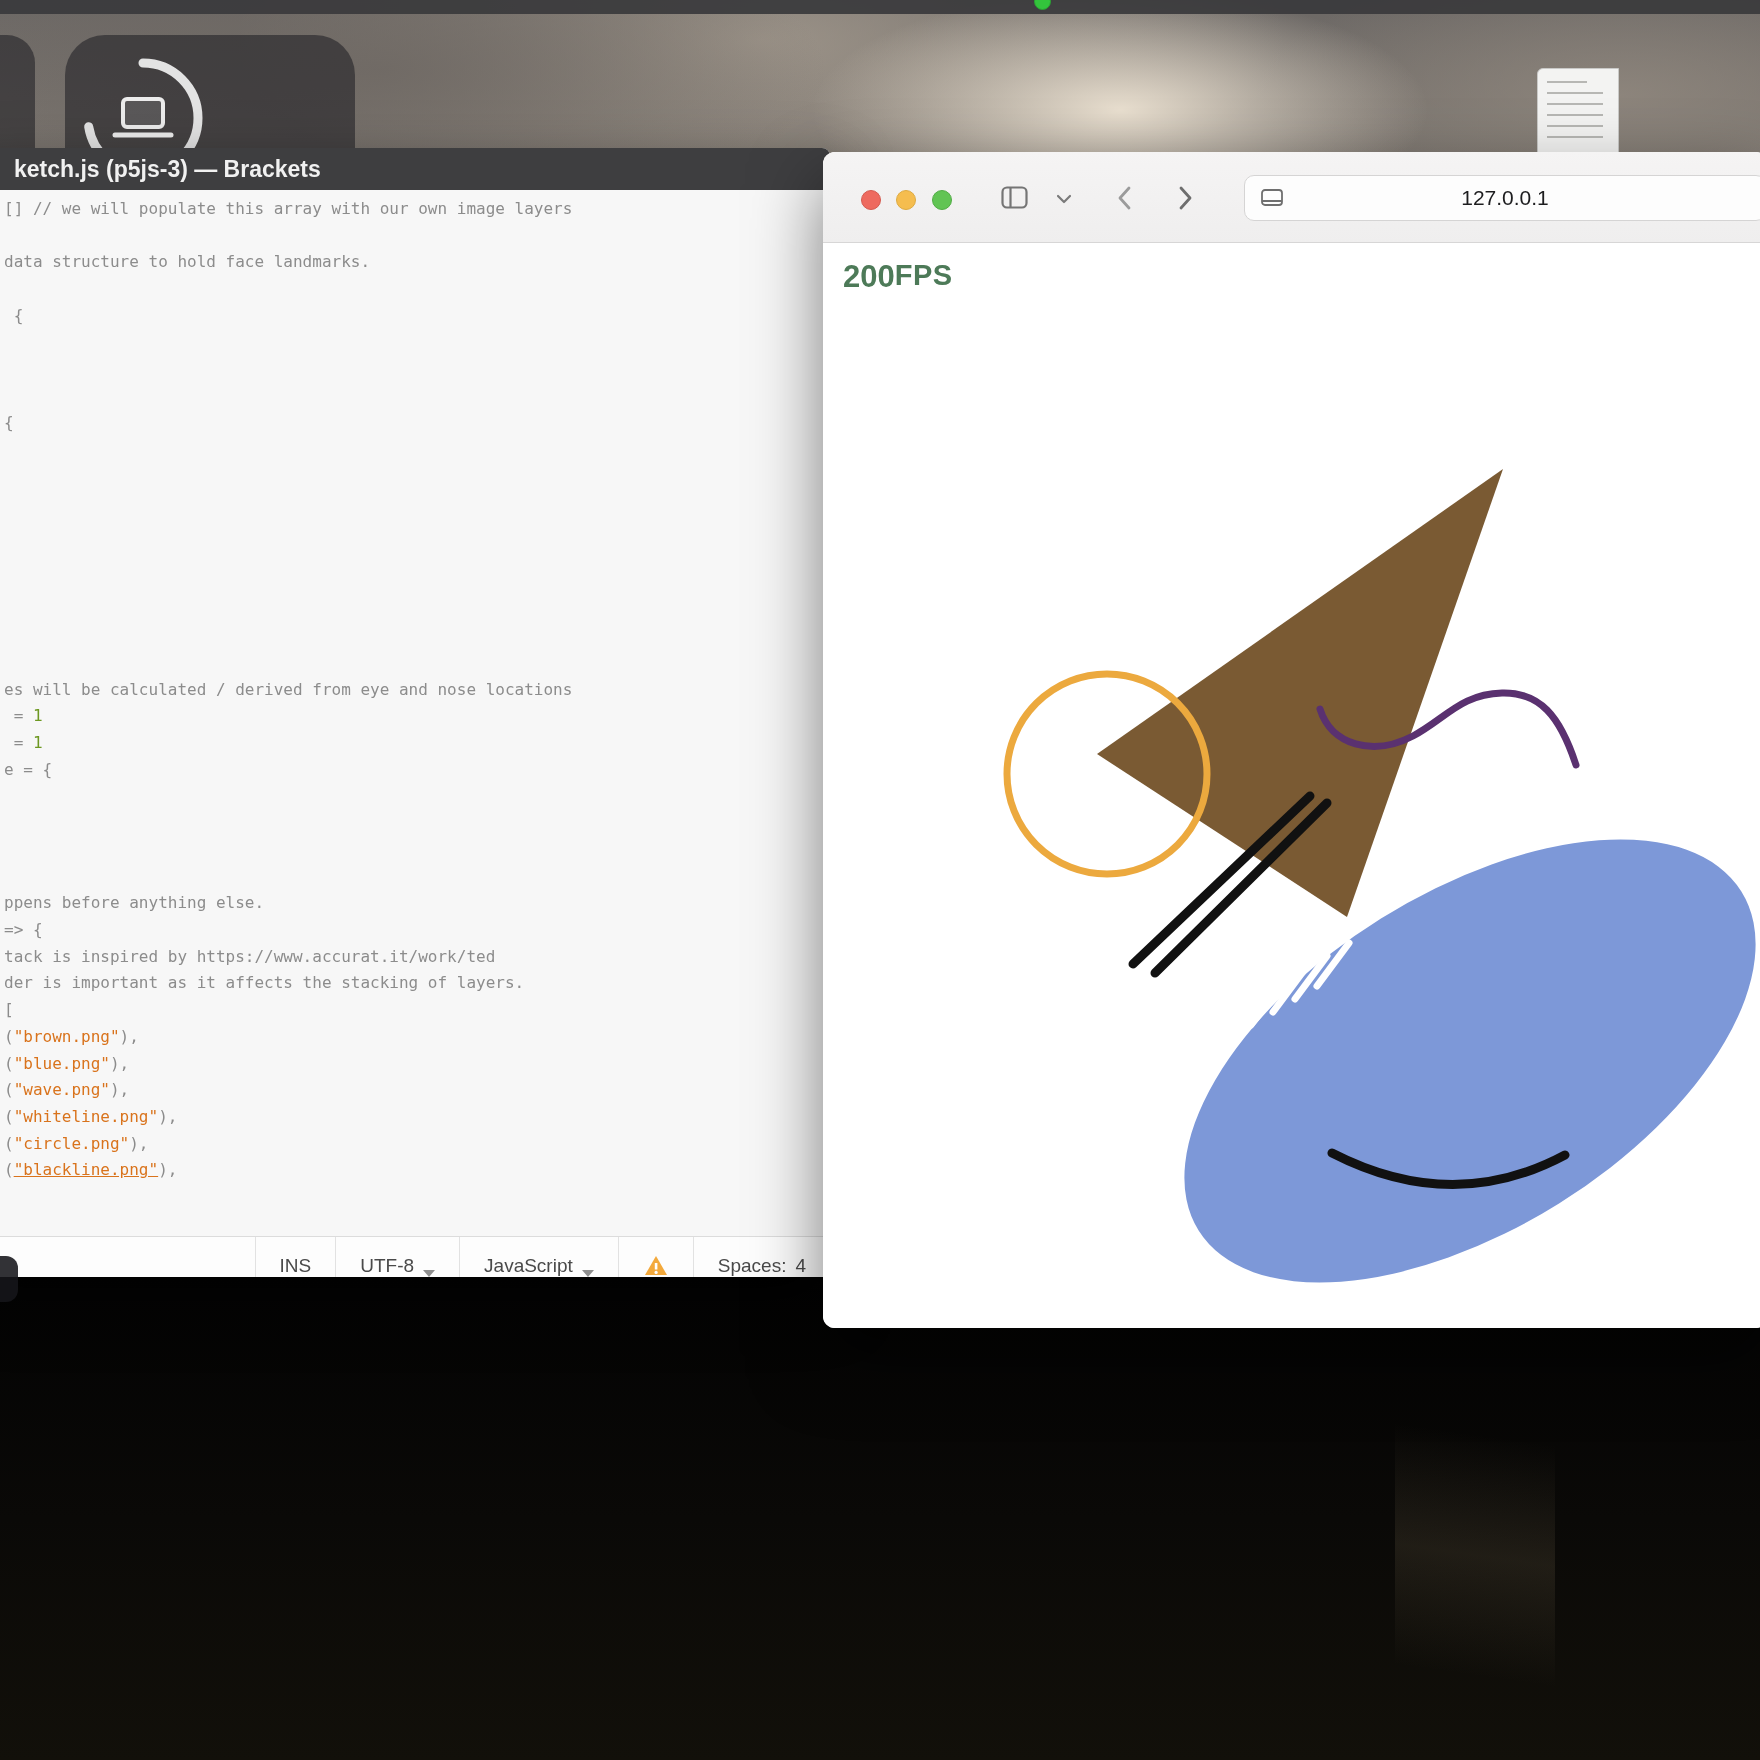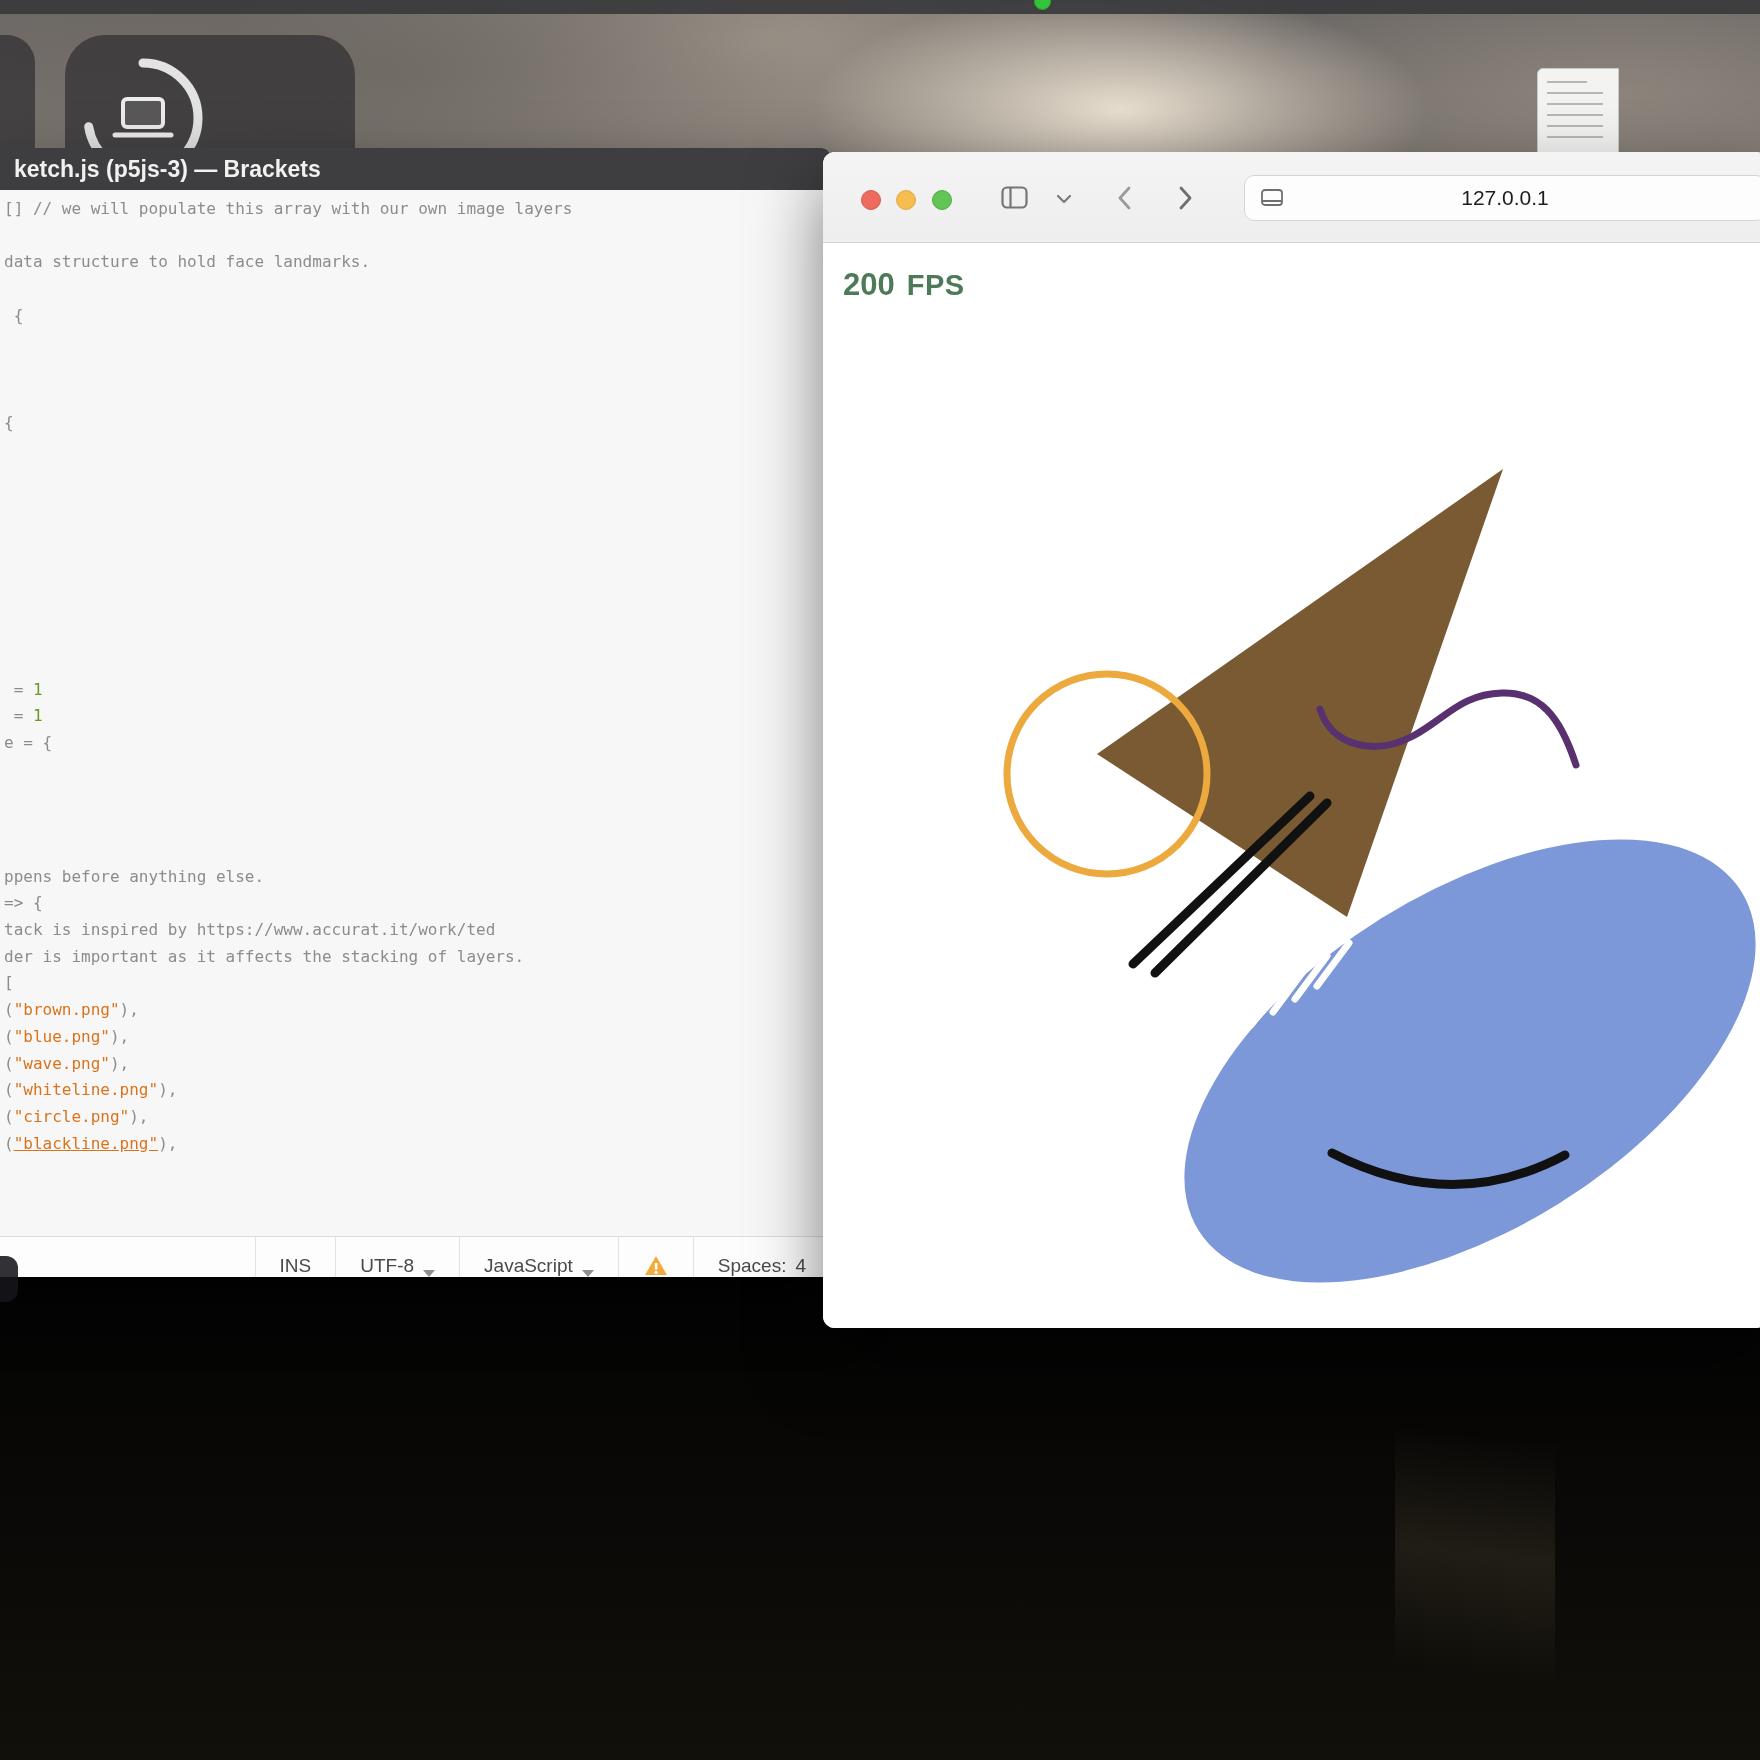--- a/index.html
+++ b/index.html
@@ -66,22 +66,22 @@
   .tl{position:absolute;top:38px;width:18px;height:18px;border-radius:50%;}
   .tl-red{left:38px;background:#ee6a5f;border:1px solid #d55b50;}
   .tl-yellow{left:73px;background:#f5bd4f;border:1px solid #deab42;}
   .tl-green{left:109px;background:#61c454;border:1px solid #52ad46;}
   .tb-btn{position:absolute;top:34px;display:flex;align-items:center;justify-content:center;}
   .url-field{position:absolute;left:421px;top:23px;width:520px;height:44px;background:#fdfdfd;
     border:1px solid #d5d4d4;border-radius:10px;display:flex;align-items:center;
     justify-content:center;font-size:21px;color:#1d1d1f;}
   .url-icon{position:absolute;left:16px;top:13px;}
   .sf-content{position:relative;height:1086px;background:#ffffff;}
-  .fps{position:absolute;left:20px;top:24px;color:#4d7a58;font-weight:bold;
-    display:flex;align-items:center;gap:12px;}
+  .fps{position:absolute;left:20px;top:16px;color:#4d7a58;font-weight:bold;
+    display:flex;align-items:flex-start;gap:0;}
   .fps-val{font-size:31px;}
   .fps-unit{font-size:29px;letter-spacing:0.5px;}
   .canvas-svg{position:absolute;left:0;top:0;}
 </style>
 </head>
 <body>
 
 <div class="sky"></div>
 <div class="ground"></div>
 <div class="streak"></div>
@@ -125,20 +125,21 @@
         <div class="code-line"><span class="tok-plain">{</span></div>
         <div class="code-line">&nbsp;</div>
         <div class="code-line">&nbsp;</div>
         <div class="code-line">&nbsp;</div>
         <div class="code-line">&nbsp;</div>
         <div class="code-line">&nbsp;</div>
         <div class="code-line">&nbsp;</div>
         <div class="code-line">&nbsp;</div>
         <div class="code-line">&nbsp;</div>
         <div class="code-line">&nbsp;</div>
+        <div class="code-line"><span class="tok-plain">es will be calculated / derived from eye and nose locations</span></div>
         <div class="code-line"><span class="tok-plain"> = </span><span class="tok-num">1</span></div>
         <div class="code-line"><span class="tok-plain"> = </span><span class="tok-num">1</span></div>
         <div class="code-line"><span class="tok-plain">e = {</span></div>
         <div class="code-line">&nbsp;</div>
         <div class="code-line">&nbsp;</div>
         <div class="code-line">&nbsp;</div>
         <div class="code-line">&nbsp;</div>
         <div class="code-line"><span class="tok-plain">ppens before anything else.</span></div>
         <div class="code-line"><span class="tok-plain">=&gt; {</span></div>
         <div class="code-line"><span class="tok-plain">tack is inspired by https://www.accurat.it/work/ted</span></div>

